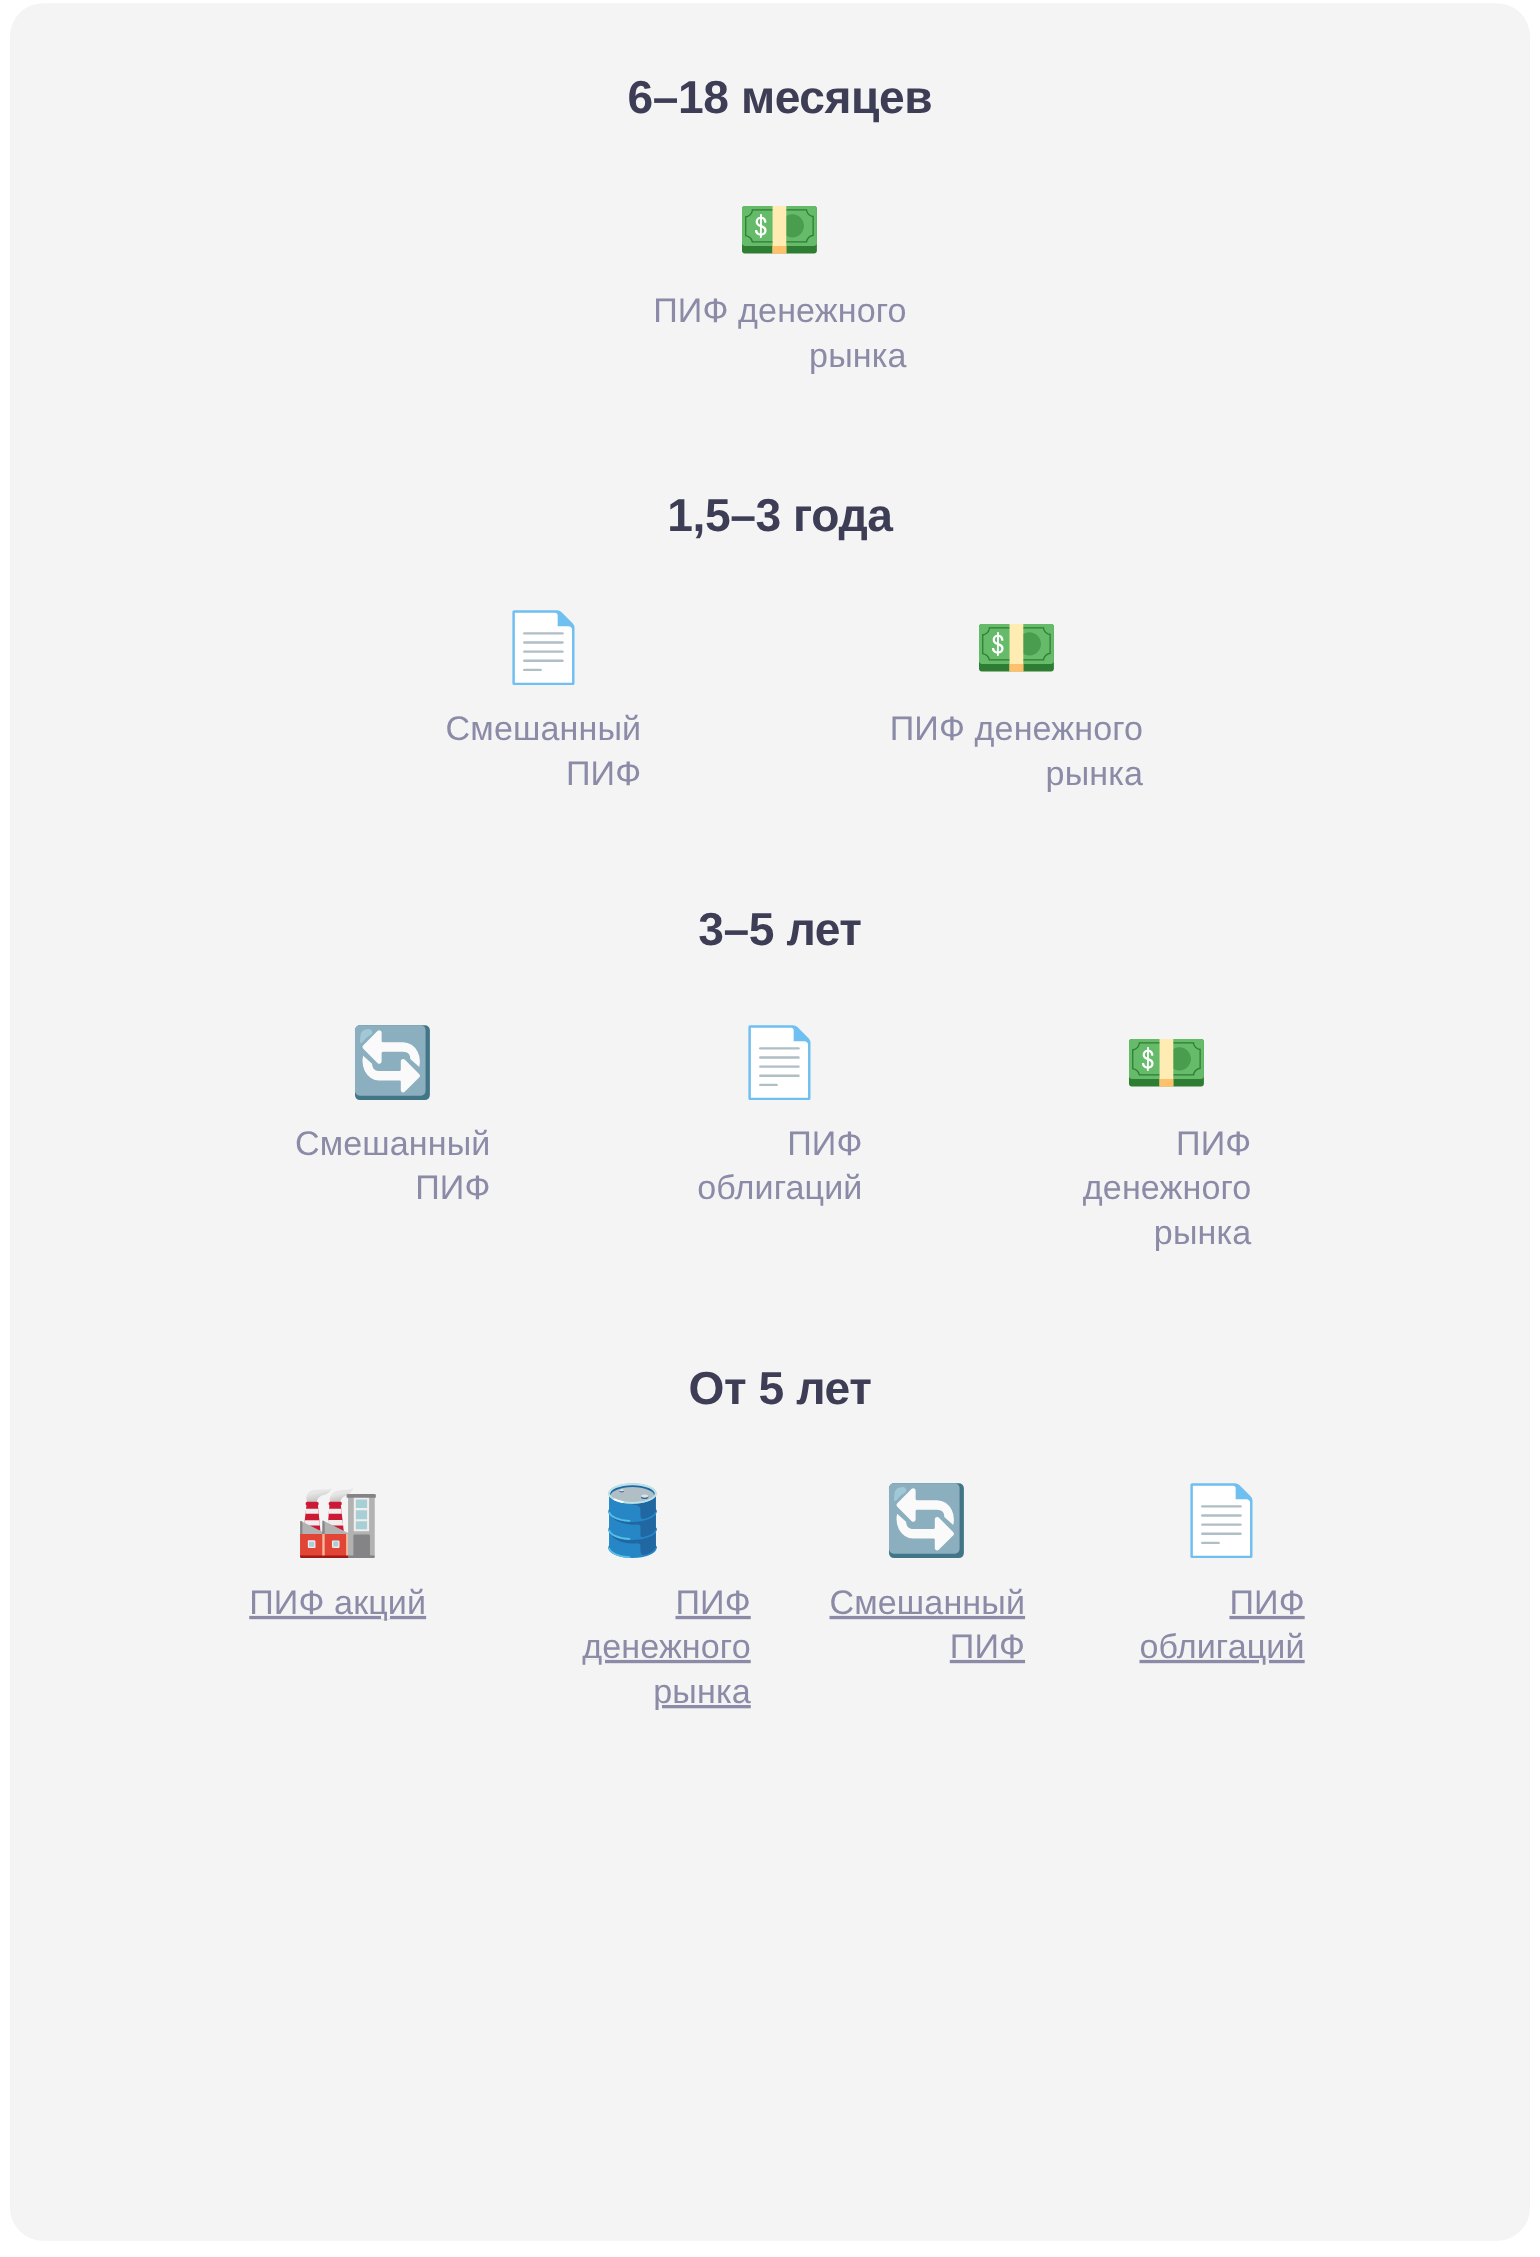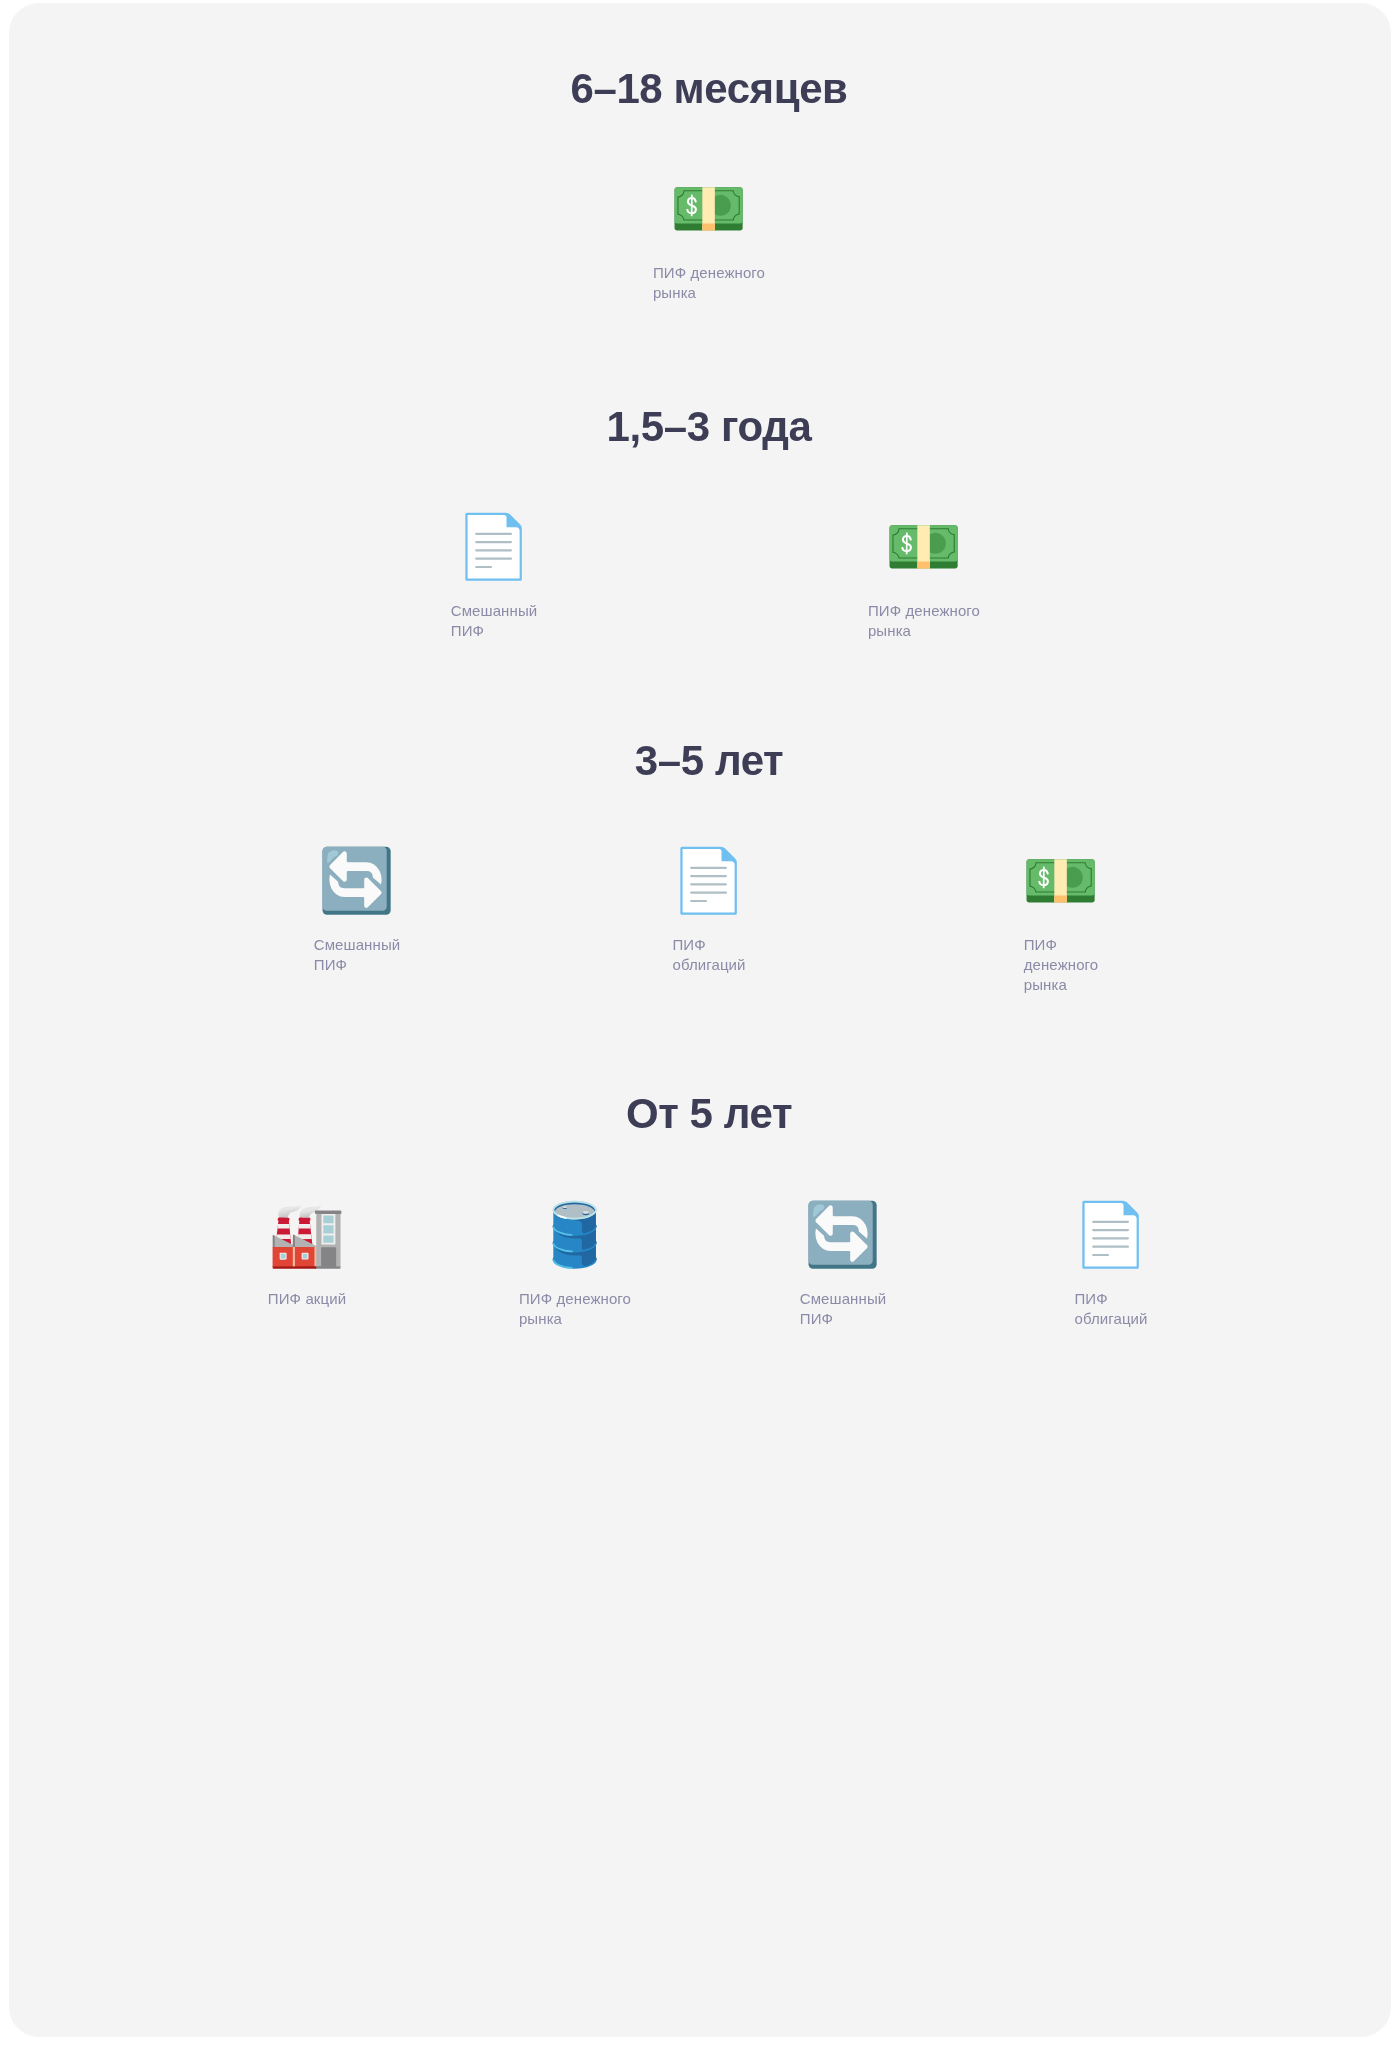--- a/index.html
+++ b/index.html
@@ -84,31 +84,31 @@
     height: 76px;
     display: flex;
     align-items: center;
     justify-content: center;
     font-family: "DejaVu Sans", "Liberation Sans", sans-serif;
     user-select: none;
   }
 
   .item-label {
     margin-top: 16px;
-    text-align: left;
+    text-align: right;
     color: #8b8ba7;
-    font-size: 15px;
+    font-size: 31px;
     font-weight: 400;
     line-height: 1.32;
     letter-spacing: 0.1px;
     max-width: 240px;
     white-space: pre-line;
   }
 
-  .row-4 .item-label { max-width: 215px; }
+  .row-4 .item-label { max-width: 215px; text-decoration: underline; }
   .row-3 .item-label { max-width: 200px; }
 
   
   .tail { height: 96px; }
 </style>
 </head>
 <body>
 
 <div class="card">
   <div class="inner">

